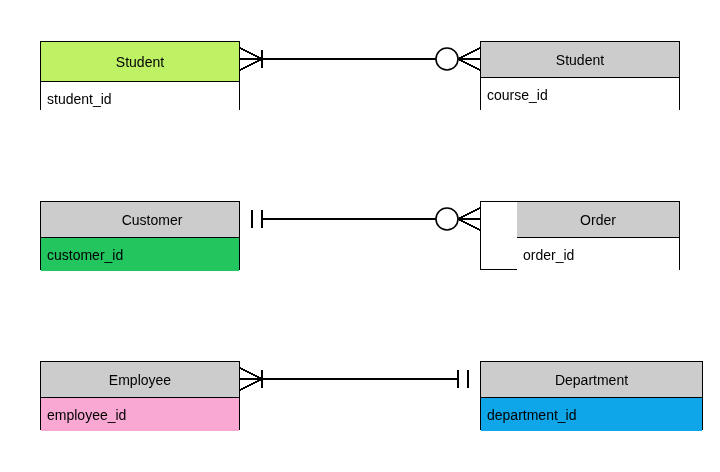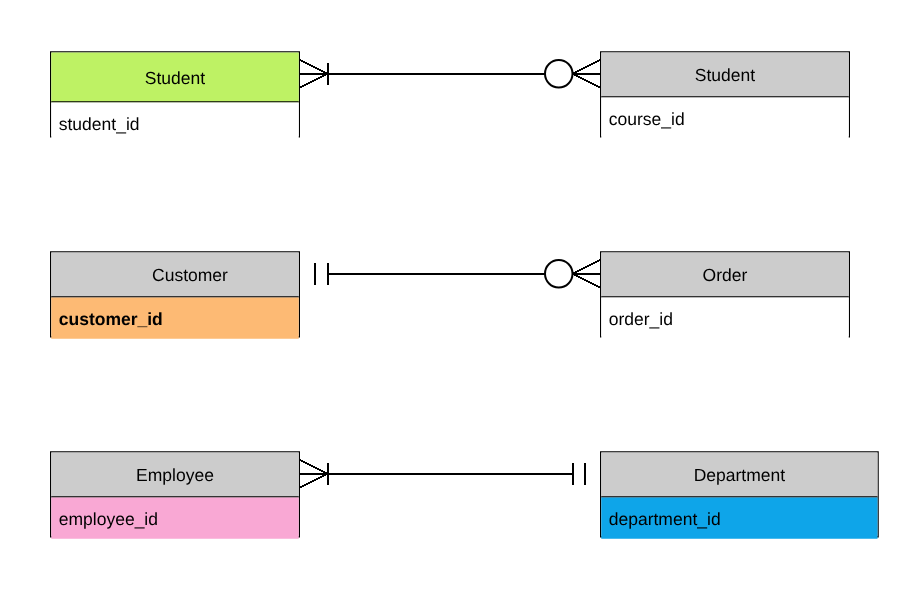--- a/index.html
+++ b/index.html
@@ -95,24 +95,24 @@
     <div class="entity-body" style="height: 33px; background: rgb(255, 255, 255);">student_id</div>
   </div>
 
   <div class="entity-box" id="box-course" style="left: 480px; top: 41px; width: 200px; height: 69px;">
     <div class="entity-header" style="height: 36px; background: rgb(204, 204, 204);">Student</div>
     <div class="entity-body" style="height: 33px; background: rgb(255, 255, 255);">course_id</div>
   </div>
 
   <div class="entity-box" id="box-customer" style="left: 40px; top: 201px; width: 200px; height: 69px;">
     <div class="entity-header" style="height: 36px; background: rgb(204, 204, 204); padding-left: 24px;">Customer</div>
-    <div class="entity-body" style="height: 33px; background: #fdba74; font-weight: bold;">customer_id</div>
+    <div class="entity-body" style="height: 33px; background: #22c55e;">customer_id</div>
   </div>
 
-  <div class="entity-box" id="box-order" style="left: 480px; top: 201px; width: 200px; height: 69px;">
+  <div class="entity-box" id="box-order" style="left: 480px; top: 201px; width: 200px; height: 69px; padding-left: 36px;">
     <div class="entity-header" style="height: 36px; background: rgb(204, 204, 204);">Order</div>
     <div class="entity-body" style="height: 33px; background: rgb(255, 255, 255);">order_id</div>
   </div>
 
   <div class="entity-box" id="box-employee" style="left: 40px; top: 361px; width: 200px; height: 69px;">
     <div class="entity-header" style="height: 36px; background: rgb(204, 204, 204); text-align: right;">Employee</div>
     <div class="entity-body" style="height: 33px; background: #f9a8d4;">employee_id</div>
   </div>
 
   <div class="entity-box" id="box-department" style="left: 480px; top: 361px; width: 223px; height: 69px;">

